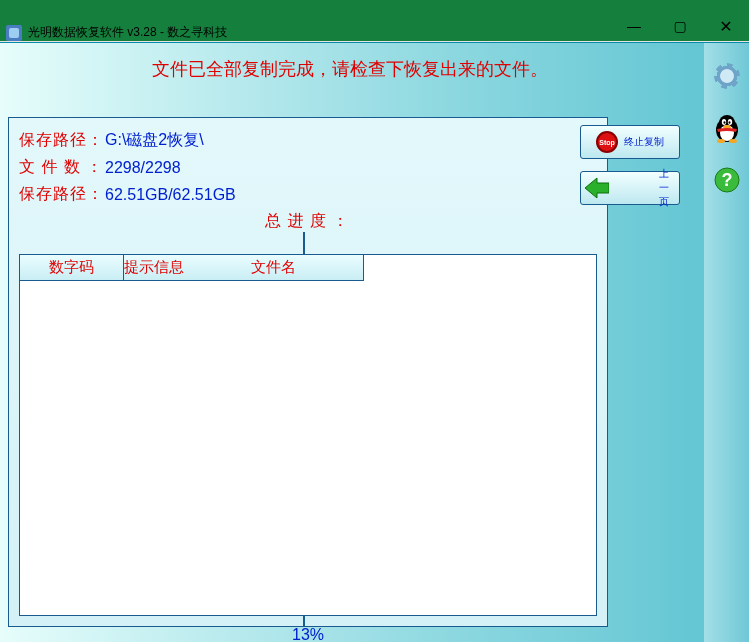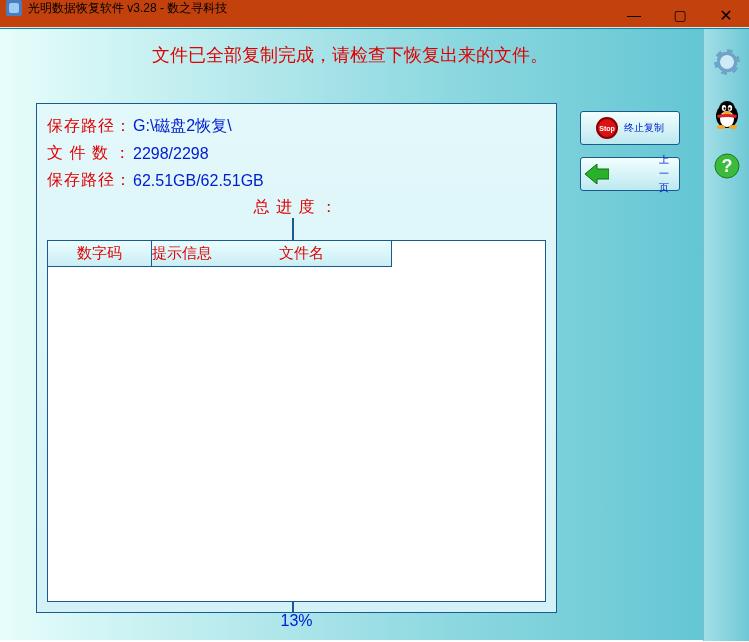--- a/index.html
+++ b/index.html
@@ -3,44 +3,44 @@
 <meta charset="utf-8">
 <style>
   * { box-sizing: border-box; margin: 0; padding: 0; }
   body {
     width: 749px; height: 642px;
     font-family: "Microsoft YaHei", SimSun, sans-serif;
     background: #fff;
     overflow: hidden;
   }
   .titlebar {
-    height: 28px; background: #c2410c;
-    display: flex; align-items: flex-start;
+    height: 42px; background: #15803d;
+    display: flex; align-items: flex-end;
     border-bottom: 1px solid #e4e4e4;
   }
   .title-icon { width: 16px; height: 16px; margin: 0 6px; background:#4a7cc0; border-radius:2px; position:relative; }
   .title-icon:after { content:""; position:absolute; left:3px; top:3px; width:10px; height:10px; background:#9dcdf0; border-radius:2px; }
   .title { font-size: 12px; color:#000; flex:0 0 auto; }
   .title-spacer { flex:1; }
   .sysbtn { width:46px; height:30px; display:flex; align-items:center; justify-content:center; font-size:14px; color:#000; cursor:pointer;}
   .sysbtn.close { font-size:16px; }
   .client {
     position:relative;
     width:749px; height:612px;
     background: linear-gradient(to right, #e6fdfb 0%, #8dd8e0 60%, #5cc3d1 100%);
     border-top:1px solid #0a8aa9;
     padding-left:48px;
   }
   .banner {
     position:absolute; left:0; top:14px; width:700px;
     text-align:center; font-size:18px; color:#e00000; font-weight:500;
   }
   .panel {
-    position:absolute; left:36px; top:74px;
-    width:521px; height:510px;
+    position:absolute; left:8px; top:74px;
+    width:600px; height:510px;
     border:1px solid #1a5b8f;
     background: linear-gradient(to bottom, #e3f8fb, #d3f1f6);
   }
   .info { padding:12px 10px 6px 10px; }
   .row { display:flex; align-items:center; margin-bottom:6px; font-size:16px; }
   .label { color:#e00000; width:86px; letter-spacing:1px; }
   .value { color:#0020d0; }
   .prog-row { display:flex; align-items:center;flex-direction:column; }
   .prog-bar { flex:0 0 394px; height:22px; border:1px solid #1a5b8f; background:#fff; margin-right:8px; position:relative; }
   .prog-fill { position:absolute; left:0; top:0; bottom:0; background:#0fa522; }

